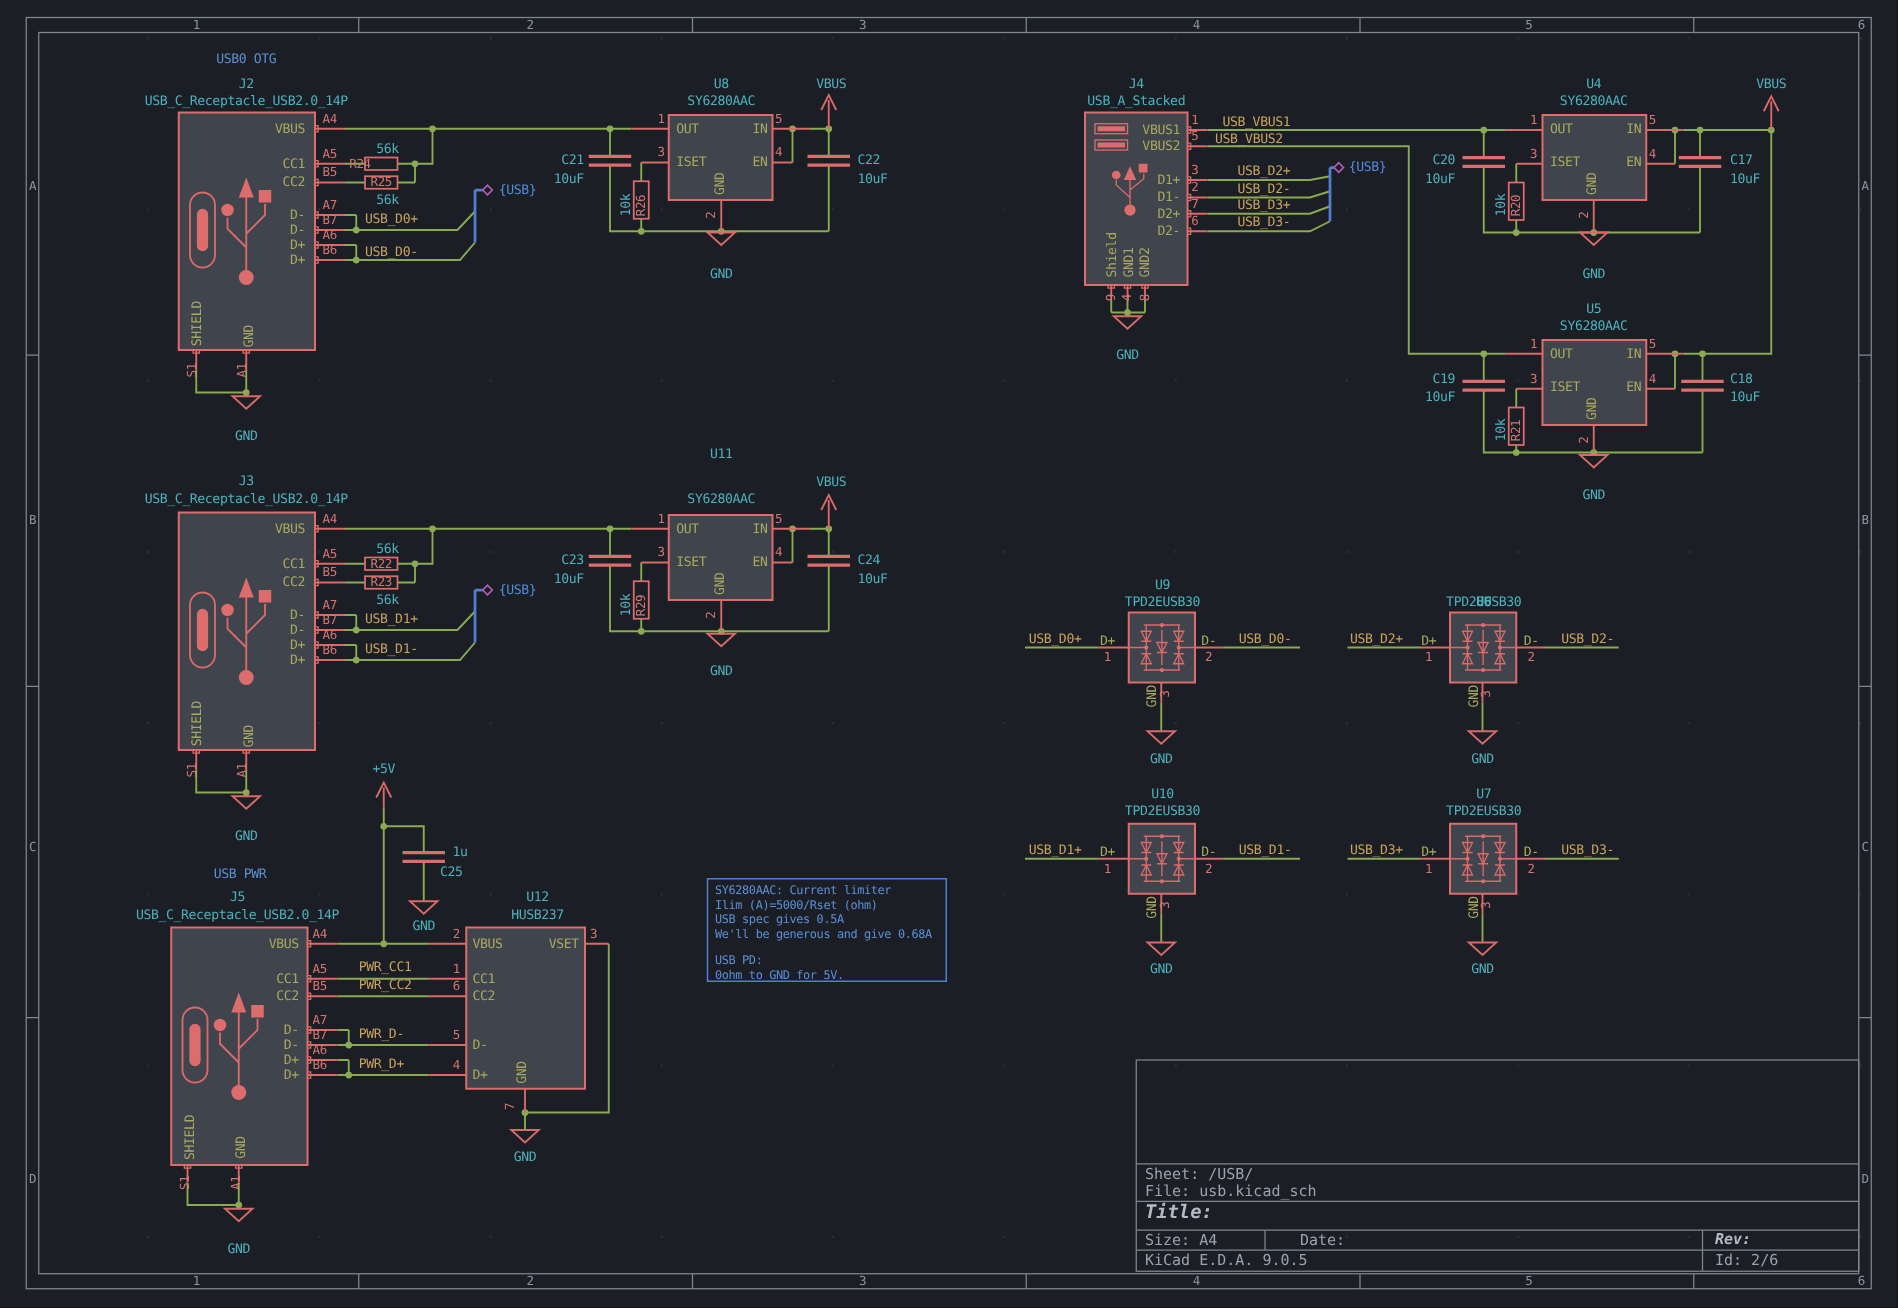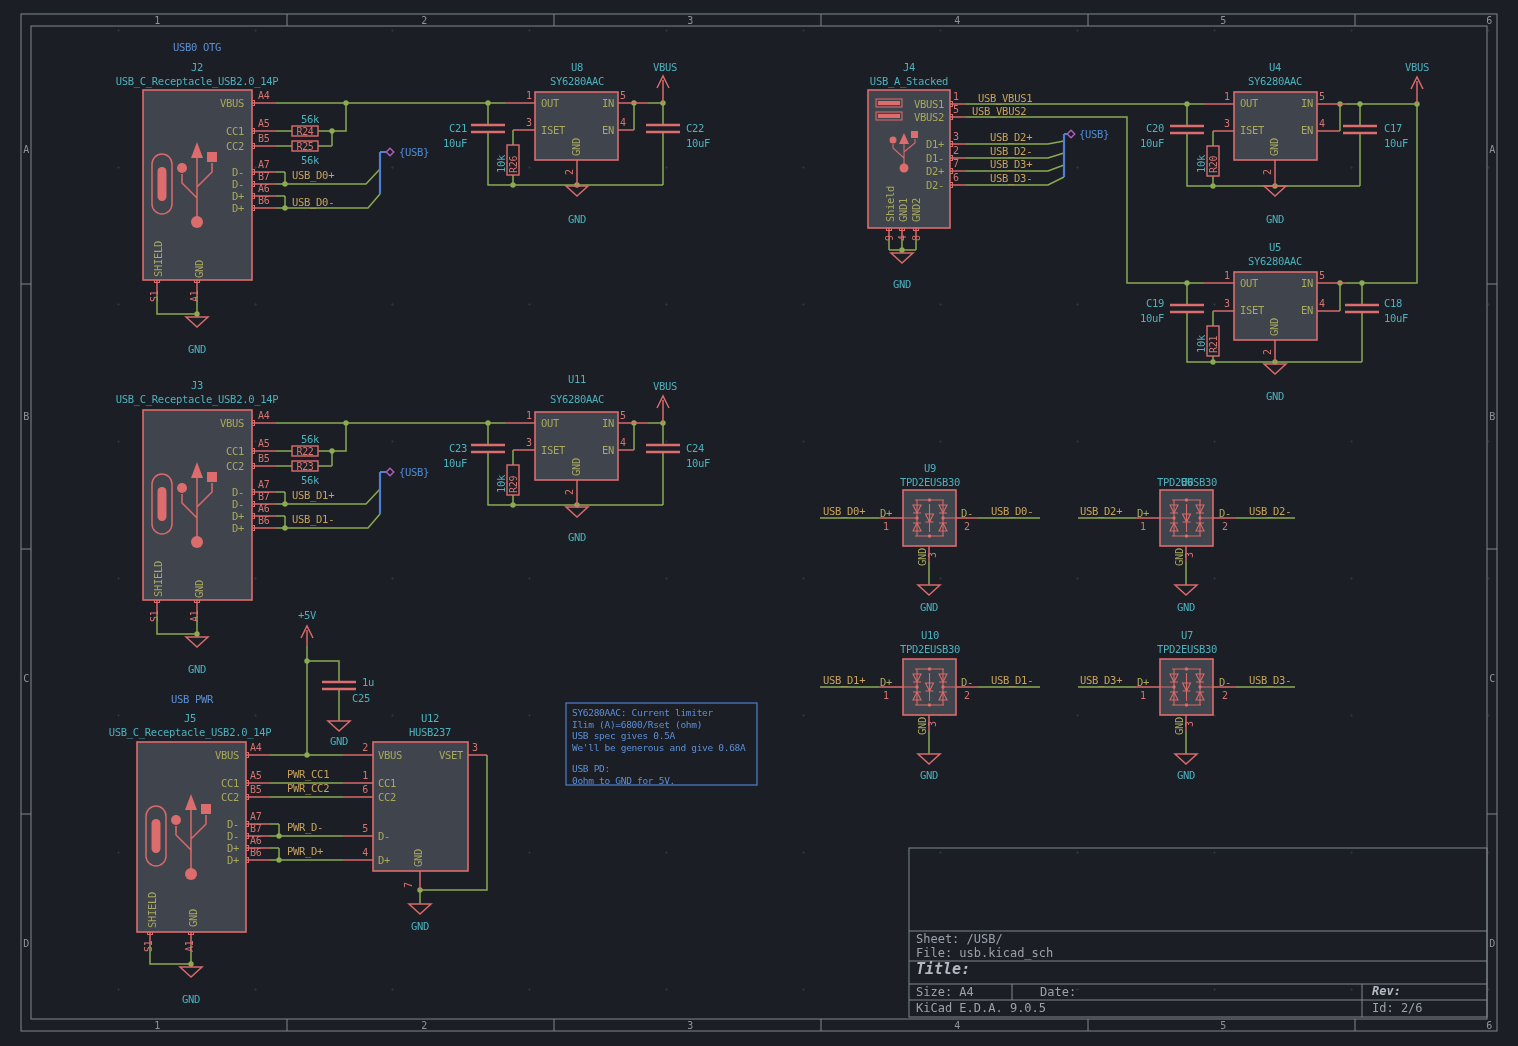--- a/index.html
+++ b/index.html
@@ -283,21 +283,21 @@
       <div class="lbl k-ref a-c" style="left: 197px; top: 61px;">J2</div>
       <div class="lbl k-ref a-c" style="left: 197px; top: 75px;">USB_C_Receptacle_USB2.0_14P</div>
       <div class="lbl k-ref a-c" style="left: 197px; top: 379px;">J3</div>
       <div class="lbl k-ref a-c" style="left: 197px; top: 393px;">USB_C_Receptacle_USB2.0_14P</div>
       <div class="lbl k-ref a-c" style="left: 190px; top: 712px;">J5</div>
       <div class="lbl k-ref a-c" style="left: 190px; top: 726px;">USB_C_Receptacle_USB2.0_14P</div>
       <div class="lbl k-ref a-c" style="left: 909px; top: 61px;">J4</div>
       <div class="lbl k-ref a-c" style="left: 909px; top: 75px;">USB_A_Stacked</div>
       <div class="lbl k-ref a-c" style="left: 577px; top: 61px;">U8</div>
       <div class="lbl k-ref a-c" style="left: 577px; top: 75px;">SY6280AAC</div>
-      <div class="lbl k-ref a-c" style="left: 577px; top: 373px;">U11</div>
+      <div class="lbl k-ref a-c" style="left: 577px; top: 357px;">U11</div>
       <div class="lbl k-ref a-c" style="left: 577px; top: 393px;">SY6280AAC</div>
       <div class="lbl k-ref a-c" style="left: 1275px; top: 61px;">U4</div>
       <div class="lbl k-ref a-c" style="left: 1275px; top: 75px;">SY6280AAC</div>
       <div class="lbl k-ref a-c" style="left: 1275px; top: 241px;">U5</div>
       <div class="lbl k-ref a-c" style="left: 1275px; top: 255px;">SY6280AAC</div>
       <div class="lbl k-ref a-c" style="left: 430px; top: 712px;">U12</div>
       <div class="lbl k-ref a-c" style="left: 430px; top: 726px;">HUSB237</div>
       <div class="lbl k-ref a-c" style="left: 930px; top: 462px;">U9</div>
       <div class="lbl k-ref a-c" style="left: 930px; top: 476px;">TPD2EUSB30</div>
       <div class="lbl k-ref a-c" style="left: 1187px; top: 476px; font-weight: bold;">U6</div>
@@ -325,21 +325,21 @@
       <div class="lbl k-ref" style="left: 362px; top: 676px;">1u</div>
       <div class="lbl k-ref" style="left: 352px; top: 692px;">C25</div>
       <div class="lbl k-ref a-c" style="left: 310px; top: 113px;">56k</div>
       <div class="lbl k-ref a-c" style="left: 310px; top: 154px;">56k</div>
       <div class="lbl k-ref a-c" style="left: 310px; top: 433px;">56k</div>
       <div class="lbl k-ref a-c" style="left: 310px; top: 474px;">56k</div>
       <div class="lbl k-ref v" style="left: 495px; top: 173px;">10k</div>
       <div class="lbl k-ref v" style="left: 495px; top: 493px;">10k</div>
       <div class="lbl k-ref v" style="left: 1195px; top: 173px;">10k</div>
       <div class="lbl k-ref v" style="left: 1195px; top: 353px;">10k</div>
-      <div class="lbl k-pin a-c" style="left: 305px; top: 126px;">R24</div>
+      <div class="lbl k-pin a-c" style="left: 288px; top: 126px;">R24</div>
       <div class="lbl k-pin a-c" style="left: 305px; top: 141px;">R25</div>
       <div class="lbl k-pin a-c" style="left: 305px; top: 446px;">R22</div>
       <div class="lbl k-pin a-c" style="left: 305px; top: 461px;">R23</div>
       <div class="lbl k-pin v" style="left: 508px; top: 173px;">R26</div>
       <div class="lbl k-pin v" style="left: 508px; top: 493px;">R29</div>
       <div class="lbl k-pin v" style="left: 1208px; top: 173px;">R20</div>
       <div class="lbl k-pin v" style="left: 1208px; top: 353px;">R21</div>
       <div class="lbl k-pwr a-c" style="left: 665px; top: 61px;">VBUS</div>
       <div class="lbl k-pwr a-c" style="left: 665px; top: 380px;">VBUS</div>
       <div class="lbl k-pwr a-c" style="left: 1417px; top: 61px;">VBUS</div>
@@ -527,21 +527,21 @@
       <div class="lbl k-pin v" style="left: 564px; top: 175px;">2</div>
       <div class="lbl k-pin v" style="left: 564px; top: 495px;">2</div>
       <div class="lbl k-pin v" style="left: 1262px; top: 175px;">2</div>
       <div class="lbl k-pin v" style="left: 1262px; top: 355px;">2</div>
       <div class="lbl k-pin v" style="left: 403px; top: 888px;">7</div>
       <div class="lbl k-pin v" style="left: 927px; top: 558px;">3</div>
       <div class="lbl k-pin v" style="left: 1184px; top: 558px;">3</div>
       <div class="lbl k-pin v" style="left: 927px; top: 727px;">3</div>
       <div class="lbl k-pin v" style="left: 1184px; top: 727px;">3</div>
       <div class="lbl k-note" style="left: 572px; top: 707px;">SY6280AAC: Current limiter</div>
-      <div class="lbl k-note" style="left: 572px; top: 719px;">Ilim (A)=6800/Rset (ohm)</div>
+      <div class="lbl k-note" style="left: 572px; top: 719px;">Ilim (A)=5000/Rset (ohm)</div>
       <div class="lbl k-note" style="left: 572px; top: 730px;">USB spec gives 0.5A</div>
       <div class="lbl k-note" style="left: 572px; top: 742px;">We'll be generous and give 0.68A</div>
       <div class="lbl k-note" style="left: 572px; top: 763px;">USB PD:</div>
       <div class="lbl k-note" style="left: 572px; top: 775px;">0ohm to GND for 5V.</div>
       <div class="lbl k-frame a-c" style="left: 157px; top: 15px;">1</div>
       <div class="lbl k-frame a-c" style="left: 424px; top: 15px;">2</div>
       <div class="lbl k-frame a-c" style="left: 690px; top: 15px;">3</div>
       <div class="lbl k-frame a-c" style="left: 957px; top: 15px;">4</div>
       <div class="lbl k-frame a-c" style="left: 1223px; top: 15px;">5</div>
       <div class="lbl k-frame a-c" style="left: 1489px; top: 15px;">6</div>

